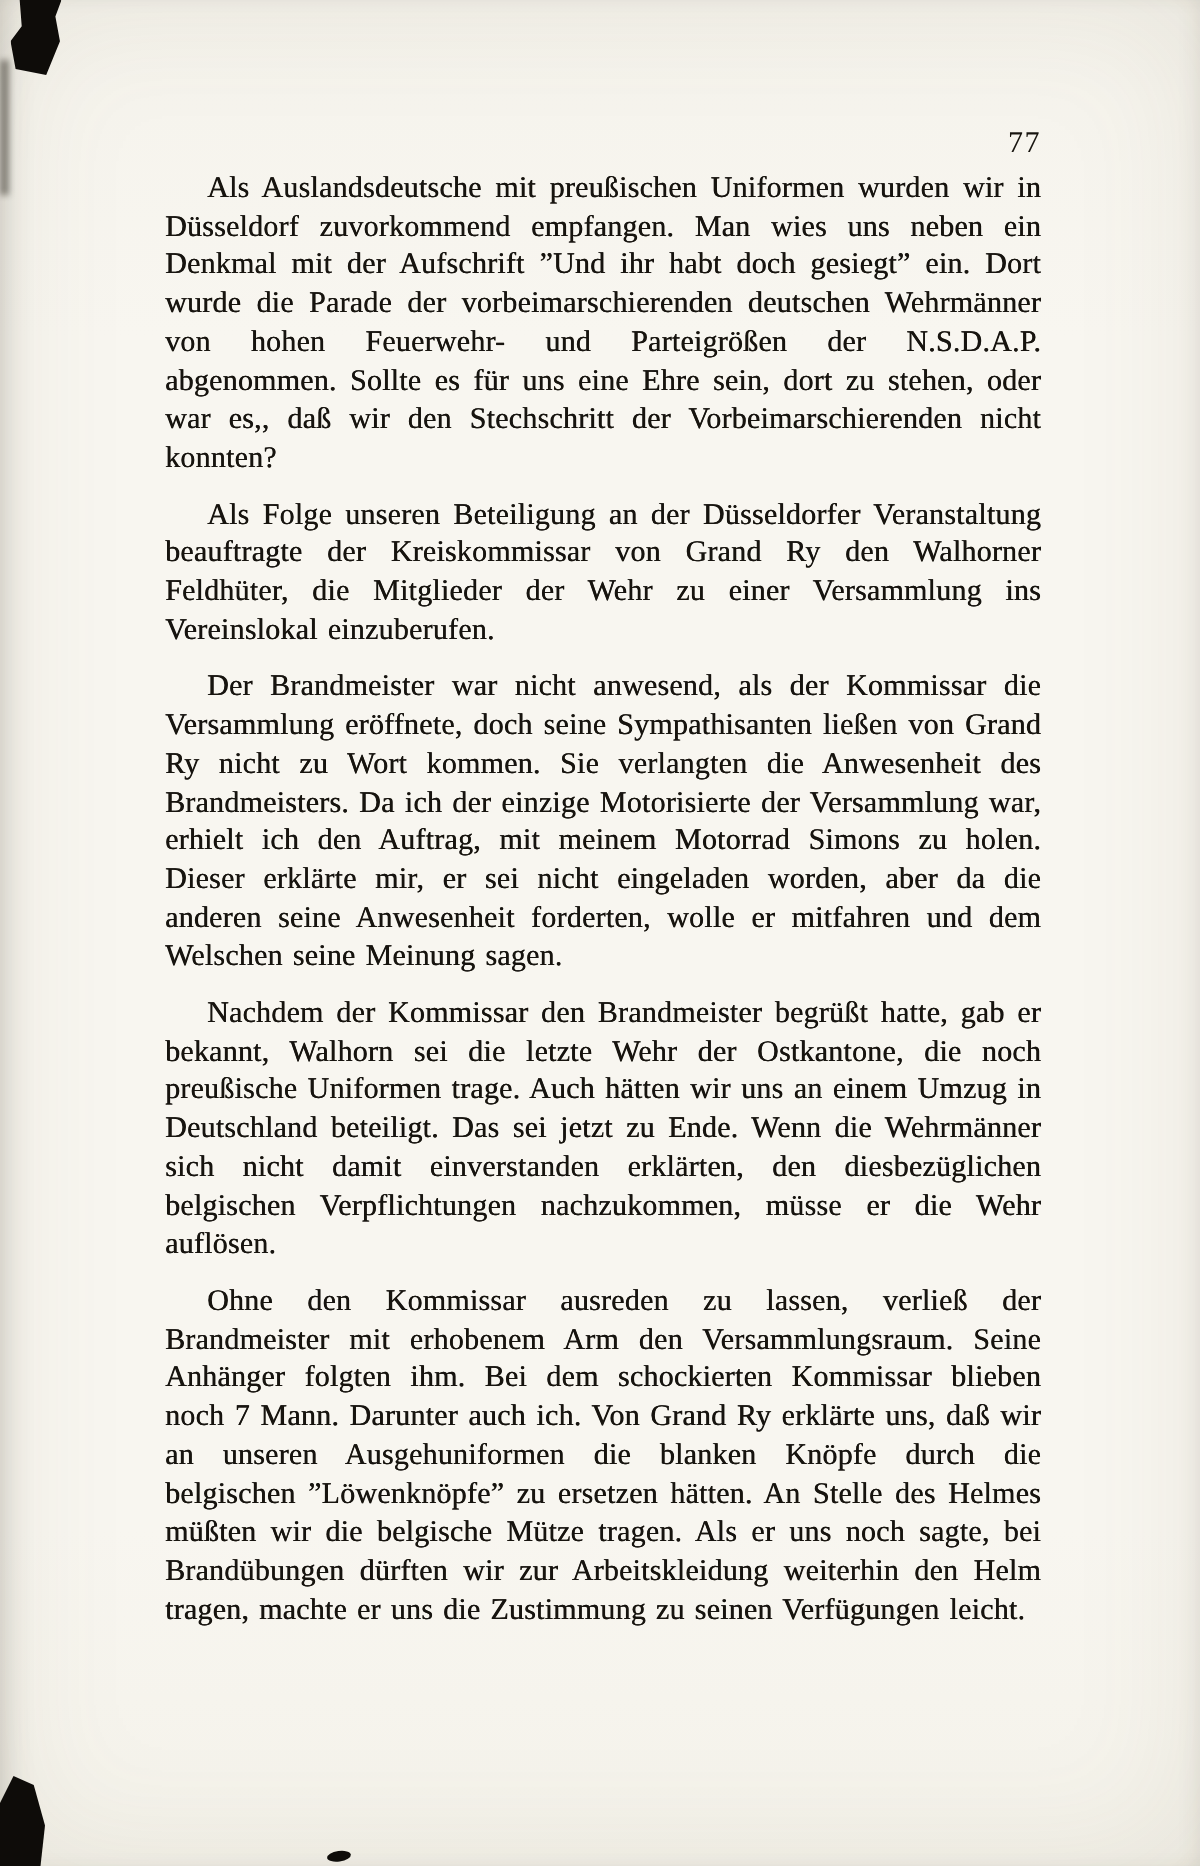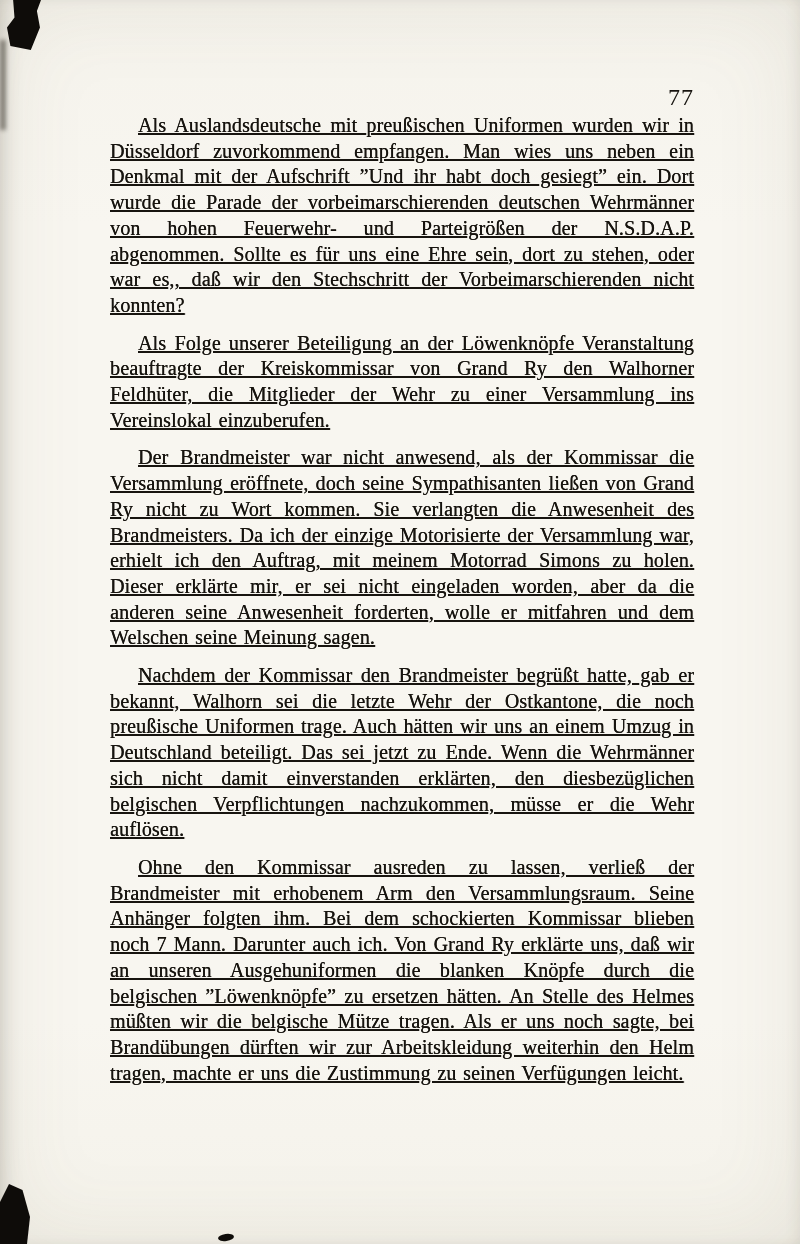--- a/index.html
+++ b/index.html
@@ -21,21 +21,21 @@
     background: linear-gradient(180deg, #f5f3ec 0%, #f8f6f0 18%, #f8f6f0 82%, #f4f2ea 100%);
     box-shadow:
       inset 0 0 90px rgba(110, 98, 72, 0.10),
       inset 14px 0 22px -14px rgba(70, 60, 45, 0.28),
       inset -10px 0 18px -12px rgba(70, 60, 45, 0.14);
   }
   .page-number {
     position: absolute;
     top: 84px;
     right: 106px;
-    font-size: 24px;
+    font-size: 20px;
     letter-spacing: 1px;
     color: #17140f;
   }
   .text-block {
     position: absolute;
     top: 113px;
     left: 110px;
     width: 584px;
     font-size: 20px;
     line-height: 25.7px;
@@ -44,21 +44,20 @@
     word-spacing: 1.5px;
     hyphens: auto;
     -webkit-hyphens: auto;
     text-shadow: 0.25px 0 0 currentColor;
   }
   .text-block p {
     margin: 0 0 12px 0;
   }
   .text-block p.indent {
     text-indent: 28px;
-    text-decoration: underline;
   }
   
   .artifact {
     position: absolute;
     background: #0e0c09;
   }
   .artifact.top-left {
     left: 7px;
     top: 0;
     width: 34px;
@@ -96,19 +95,19 @@
 
   <div class="artifact top-left"></div>
   <div class="artifact left-edge-smudge"></div>
   <div class="artifact bottom-left"></div>
   <div class="artifact bottom-speck"></div>
 
   <div class="page-number">77</div>
 
   <div class="text-block" lang="de">
     <p class="indent">Als Auslandsdeutsche mit preußischen Uniformen wurden wir in Düsseldorf zuvorkommend empfangen. Man wies uns neben ein Denkmal mit der Aufschrift ”Und ihr habt doch gesiegt” ein. Dort wurde die Parade der vorbeimarschierenden deutschen Wehrmänner von hohen Feuerwehr- und Parteigrößen der N.S.D.A.P. abgenommen. Sollte es für uns eine Ehre sein, dort zu stehen, oder war es,, daß wir den Stechschritt der Vorbeimarschierenden nicht konnten?</p>
-    <p class="indent">Als Folge unserer Beteiligung an der Löwenknöpfe Veranstaltung beauftragte der Kreiskommissar von Grand Ry den Walhorner Feldhüter, die Mitglieder der Wehr zu einer Versammlung ins Vereinslokal einzuberufen.</p>
+    <p class="indent">Als Folge unseren Beteiligung an der Düsseldorfer Veranstaltung beauftragte der Kreiskommissar von Grand Ry den Walhorner Feldhüter, die Mitglieder der Wehr zu einer Versammlung ins Vereinslokal einzuberufen.</p>
     <p class="indent">Der Brandmeister war nicht anwesend, als der Kommissar die Versammlung eröffnete, doch seine Sympathisanten ließen von Grand Ry nicht zu Wort kommen. Sie verlangten die Anwesenheit des Brandmeisters. Da ich der einzige Motorisierte der Versammlung war, erhielt ich den Auftrag, mit meinem Motorrad Simons zu holen. Dieser erklärte mir, er sei nicht eingeladen worden, aber da die anderen seine Anwesenheit forderten, wolle er mitfahren und dem Welschen seine Meinung sagen.</p>
     <p class="indent">Nachdem der Kommissar den Brandmeister begrüßt hatte, gab er bekannt, Walhorn sei die letzte Wehr der Ostkantone, die noch preußische Uniformen trage. Auch hätten wir uns an einem Umzug in Deutschland beteiligt. Das sei jetzt zu Ende. Wenn die Wehrmänner sich nicht damit einverstanden erklärten, den diesbezüglichen belgischen Verpflichtungen nachzukommen, müsse er die Wehr auflösen.</p>
     <p class="indent">Ohne den Kommissar ausreden zu lassen, verließ der Brandmeister mit erhobenem Arm den Versammlungsraum. Seine Anhänger folgten ihm. Bei dem schockierten Kommissar blieben noch 7 Mann. Darunter auch ich. Von Grand Ry erklärte uns, daß wir an unseren Ausgehuniformen die blanken Knöpfe durch die belgischen ”Löwenknöpfe” zu ersetzen hätten. An Stelle des Helmes müßten wir die belgische Mütze tragen. Als er uns noch sagte, bei Brandübungen dürften wir zur Arbeitskleidung weiterhin den Helm tragen, machte er uns die Zustimmung zu seinen Verfügungen leicht.</p>
   </div>
 
 </div>
 
 </body></html>

